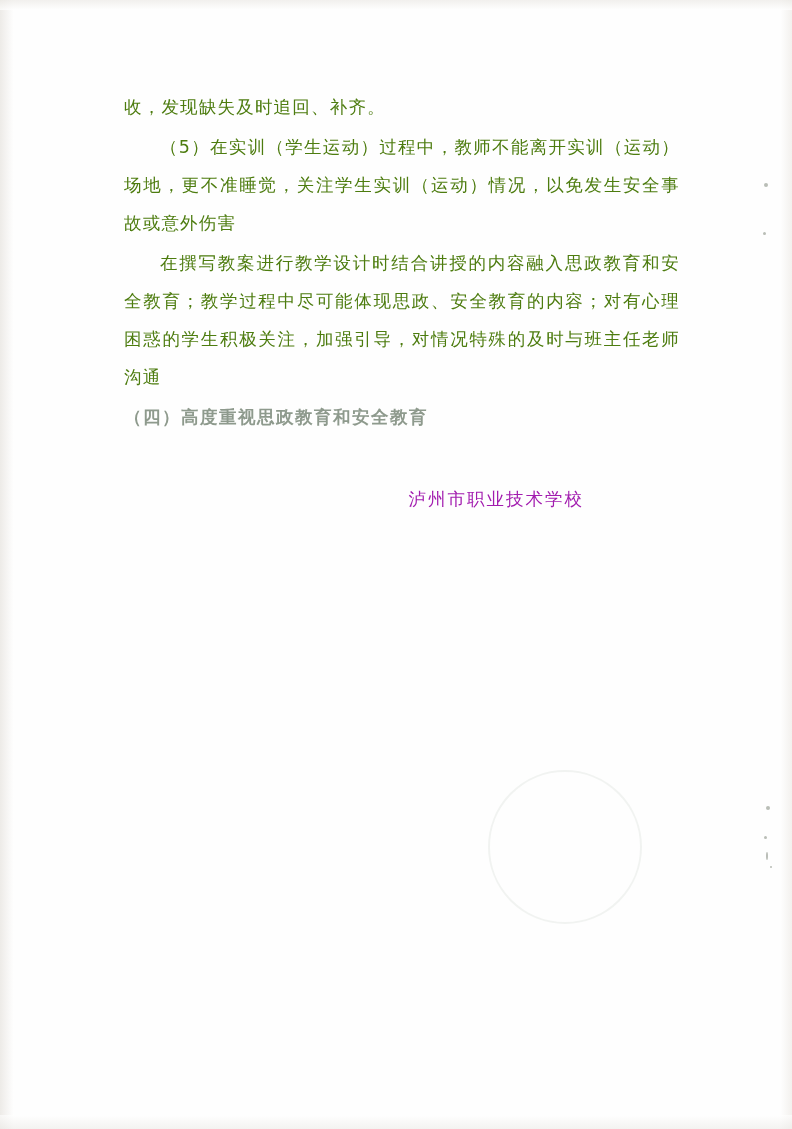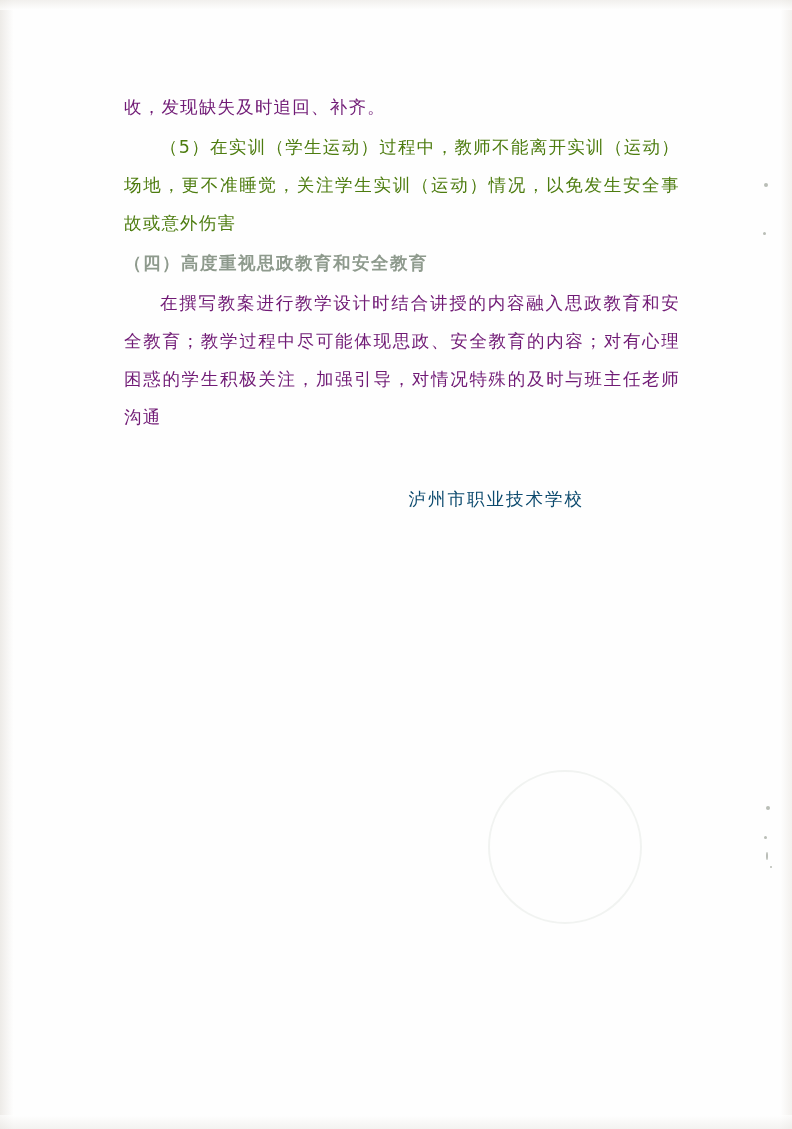--- a/index.html
+++ b/index.html
@@ -66,21 +66,21 @@
     font-size: 17.5px;
     line-height: 38px;
     letter-spacing: 1.2px;
     text-align: justify;
     color: #cfd3cc;
     font-family: "DejaVu Sans", sans-serif;
   }
 
   
   .faint {
-    color: #701a75;
+    color: #4d7c0f;
   }
   .faint-2 {
     color: #4d7c0f;
   }
   
   .heading {
     color: #8e9a8d;
     font-weight: bold;
     letter-spacing: 1.5px;
   }
@@ -91,21 +91,21 @@
 
   .sign-block {
     margin-top: 44px;
     text-align: right;
     padding-right: 96px;
   }
   .sign-line {
     font-size: 17.5px;
     line-height: 38px;
     letter-spacing: 2px;
-    color: #0c4a6e;
+    color: #a21caf;
   }
 
   
   .seal {
     position: absolute;
     right: 150px;
     top: 770px;
     width: 150px;
     height: 150px;
     border-radius: 50%;
@@ -144,23 +144,23 @@
   <div class="speck s5"></div>
   <div class="speck s6"></div>
 
   <div id="doc-body">
 
     <p class="para faint">收，发现缺失及时追回、补齐。</p>
 
 
     <p class="para faint-2 indent">（5）在实训（学生运动）过程中，教师不能离开实训（运动）场地，更不准睡觉，关注学生实训（运动）情况，以免发生安全事故或意外伤害</p>
 
+    <p class="para faint indent">在撰写教案进行教学设计时结合讲授的内容融入思政教育和安全教育；教学过程中尽可能体现思政、安全教育的内容；对有心理困惑的学生积极关注，加强引导，对情况特殊的及时与班主任老师沟通</p>
+
     <p class="para heading">（四）高度重视思政教育和安全教育</p>
-
-    <p class="para faint indent">在撰写教案进行教学设计时结合讲授的内容融入思政教育和安全教育；教学过程中尽可能体现思政、安全教育的内容；对有心理困惑的学生积极关注，加强引导，对情况特殊的及时与班主任老师沟通</p>
 
 
     <div class="sign-block">
       <div class="sign-line">泸州市职业技术学校</div>
     </div>
 
   </div>
 
   <div class="seal"></div>
 

